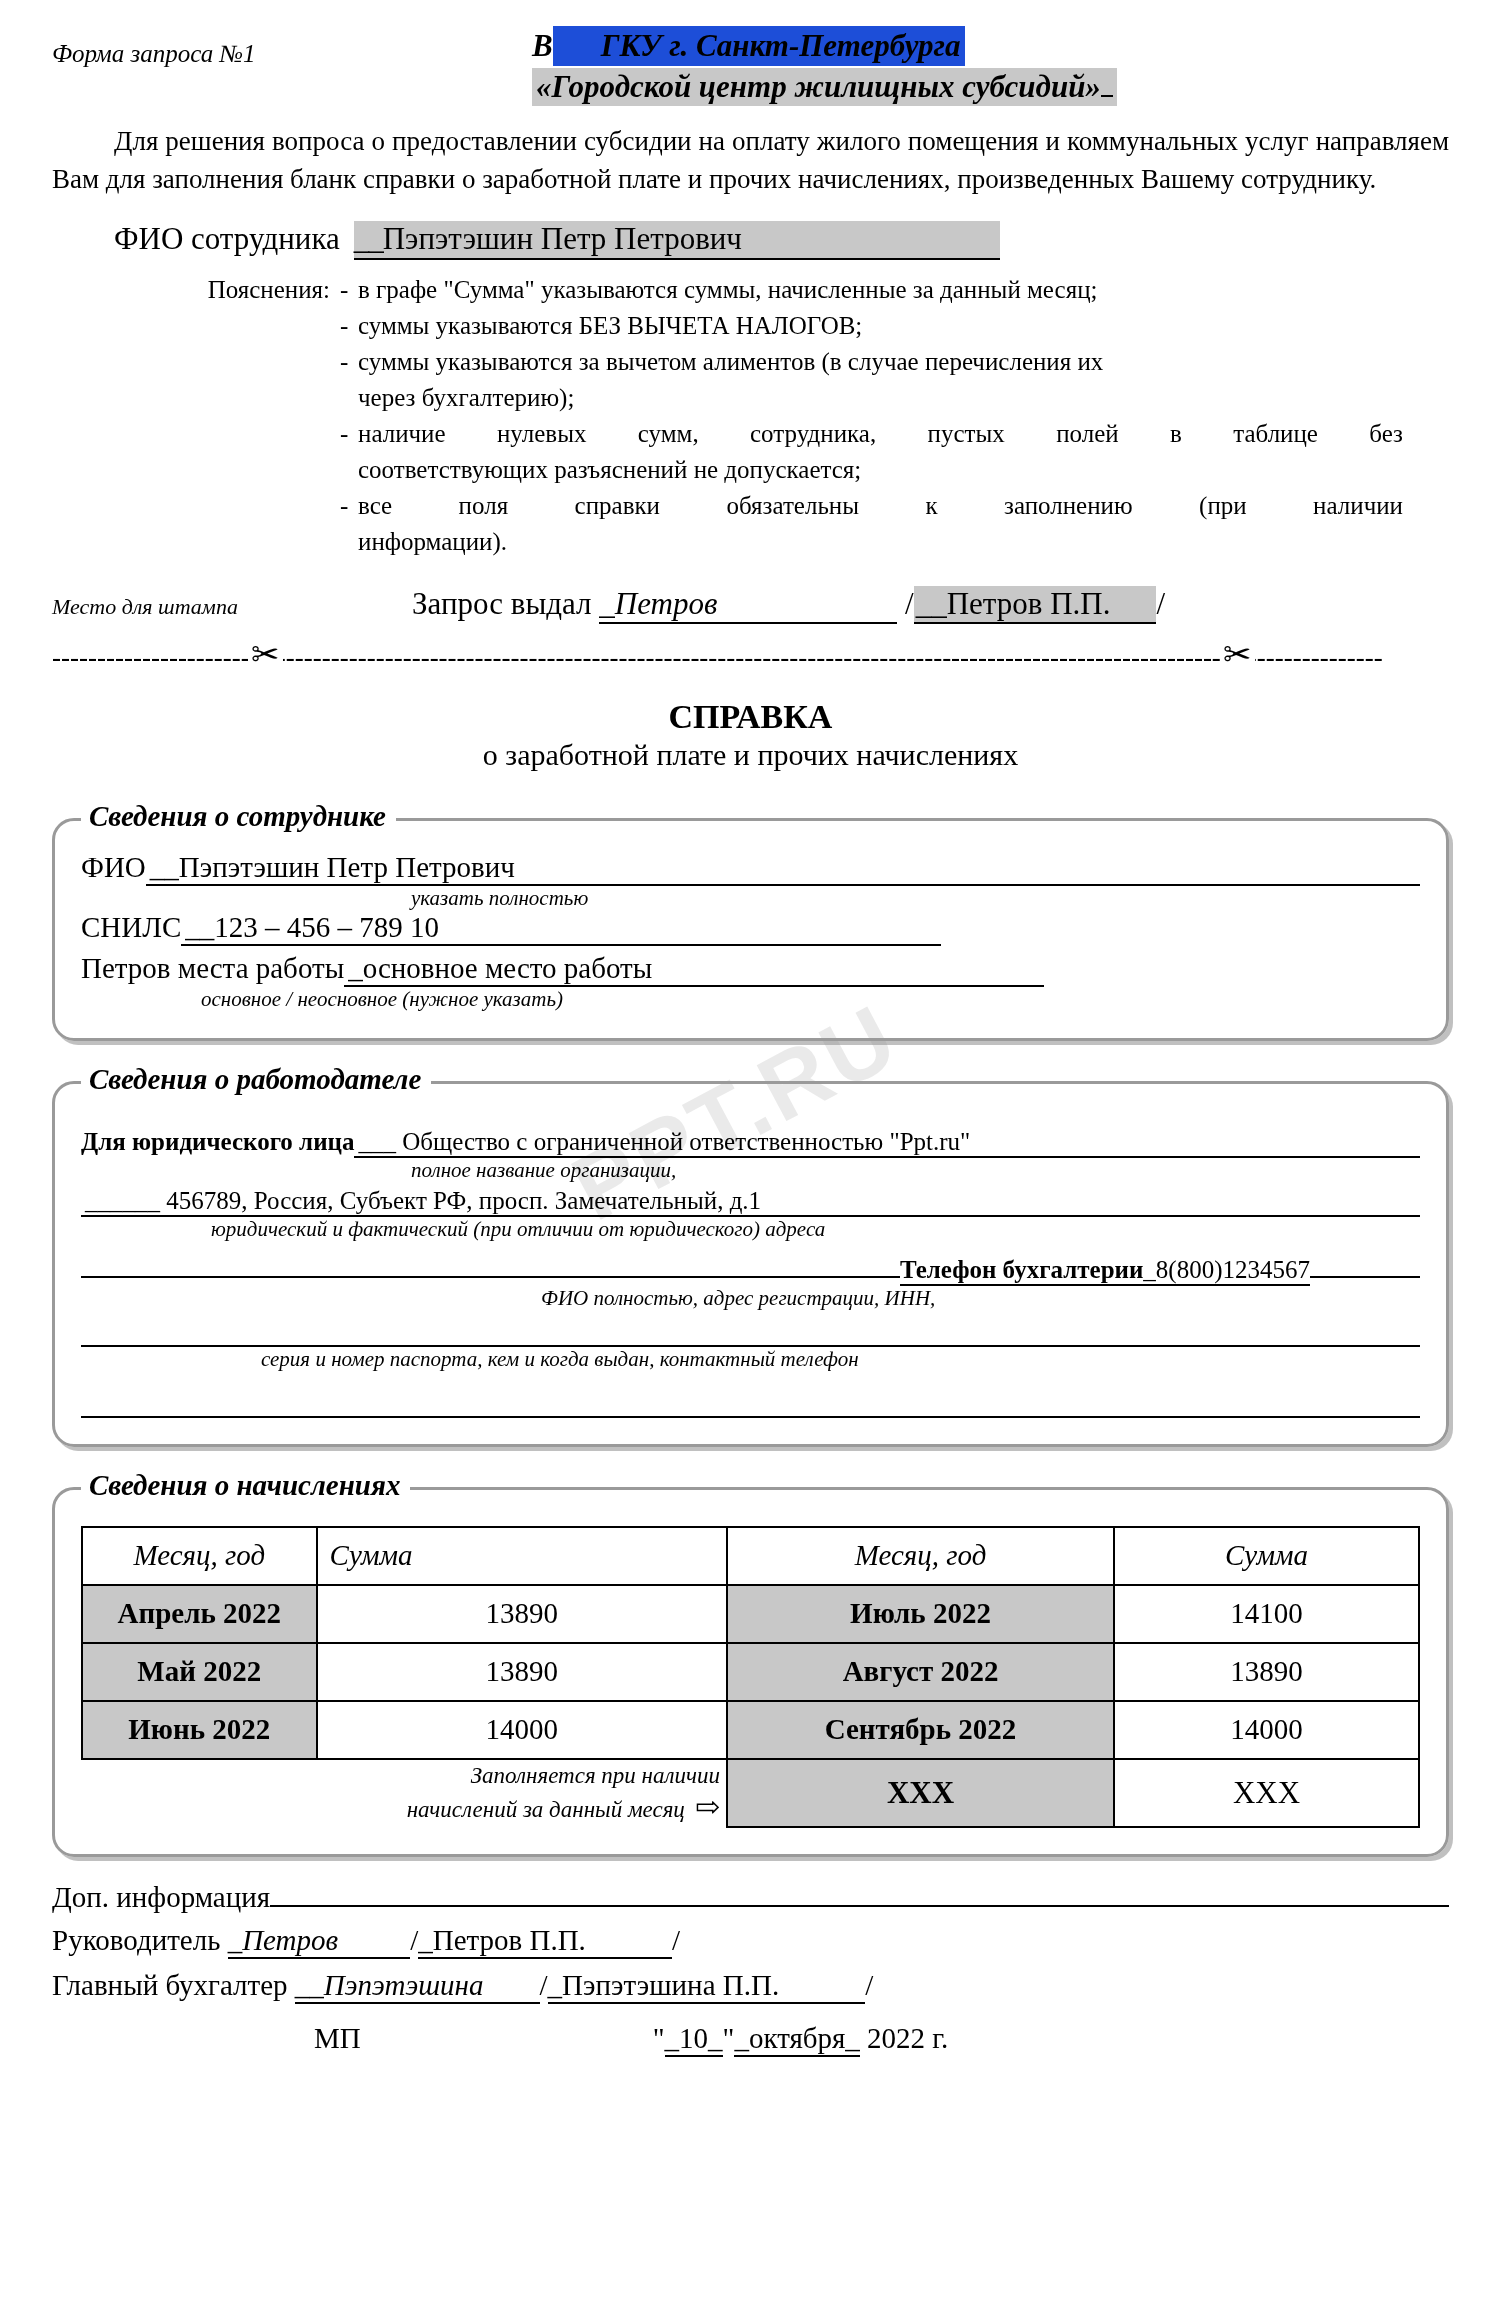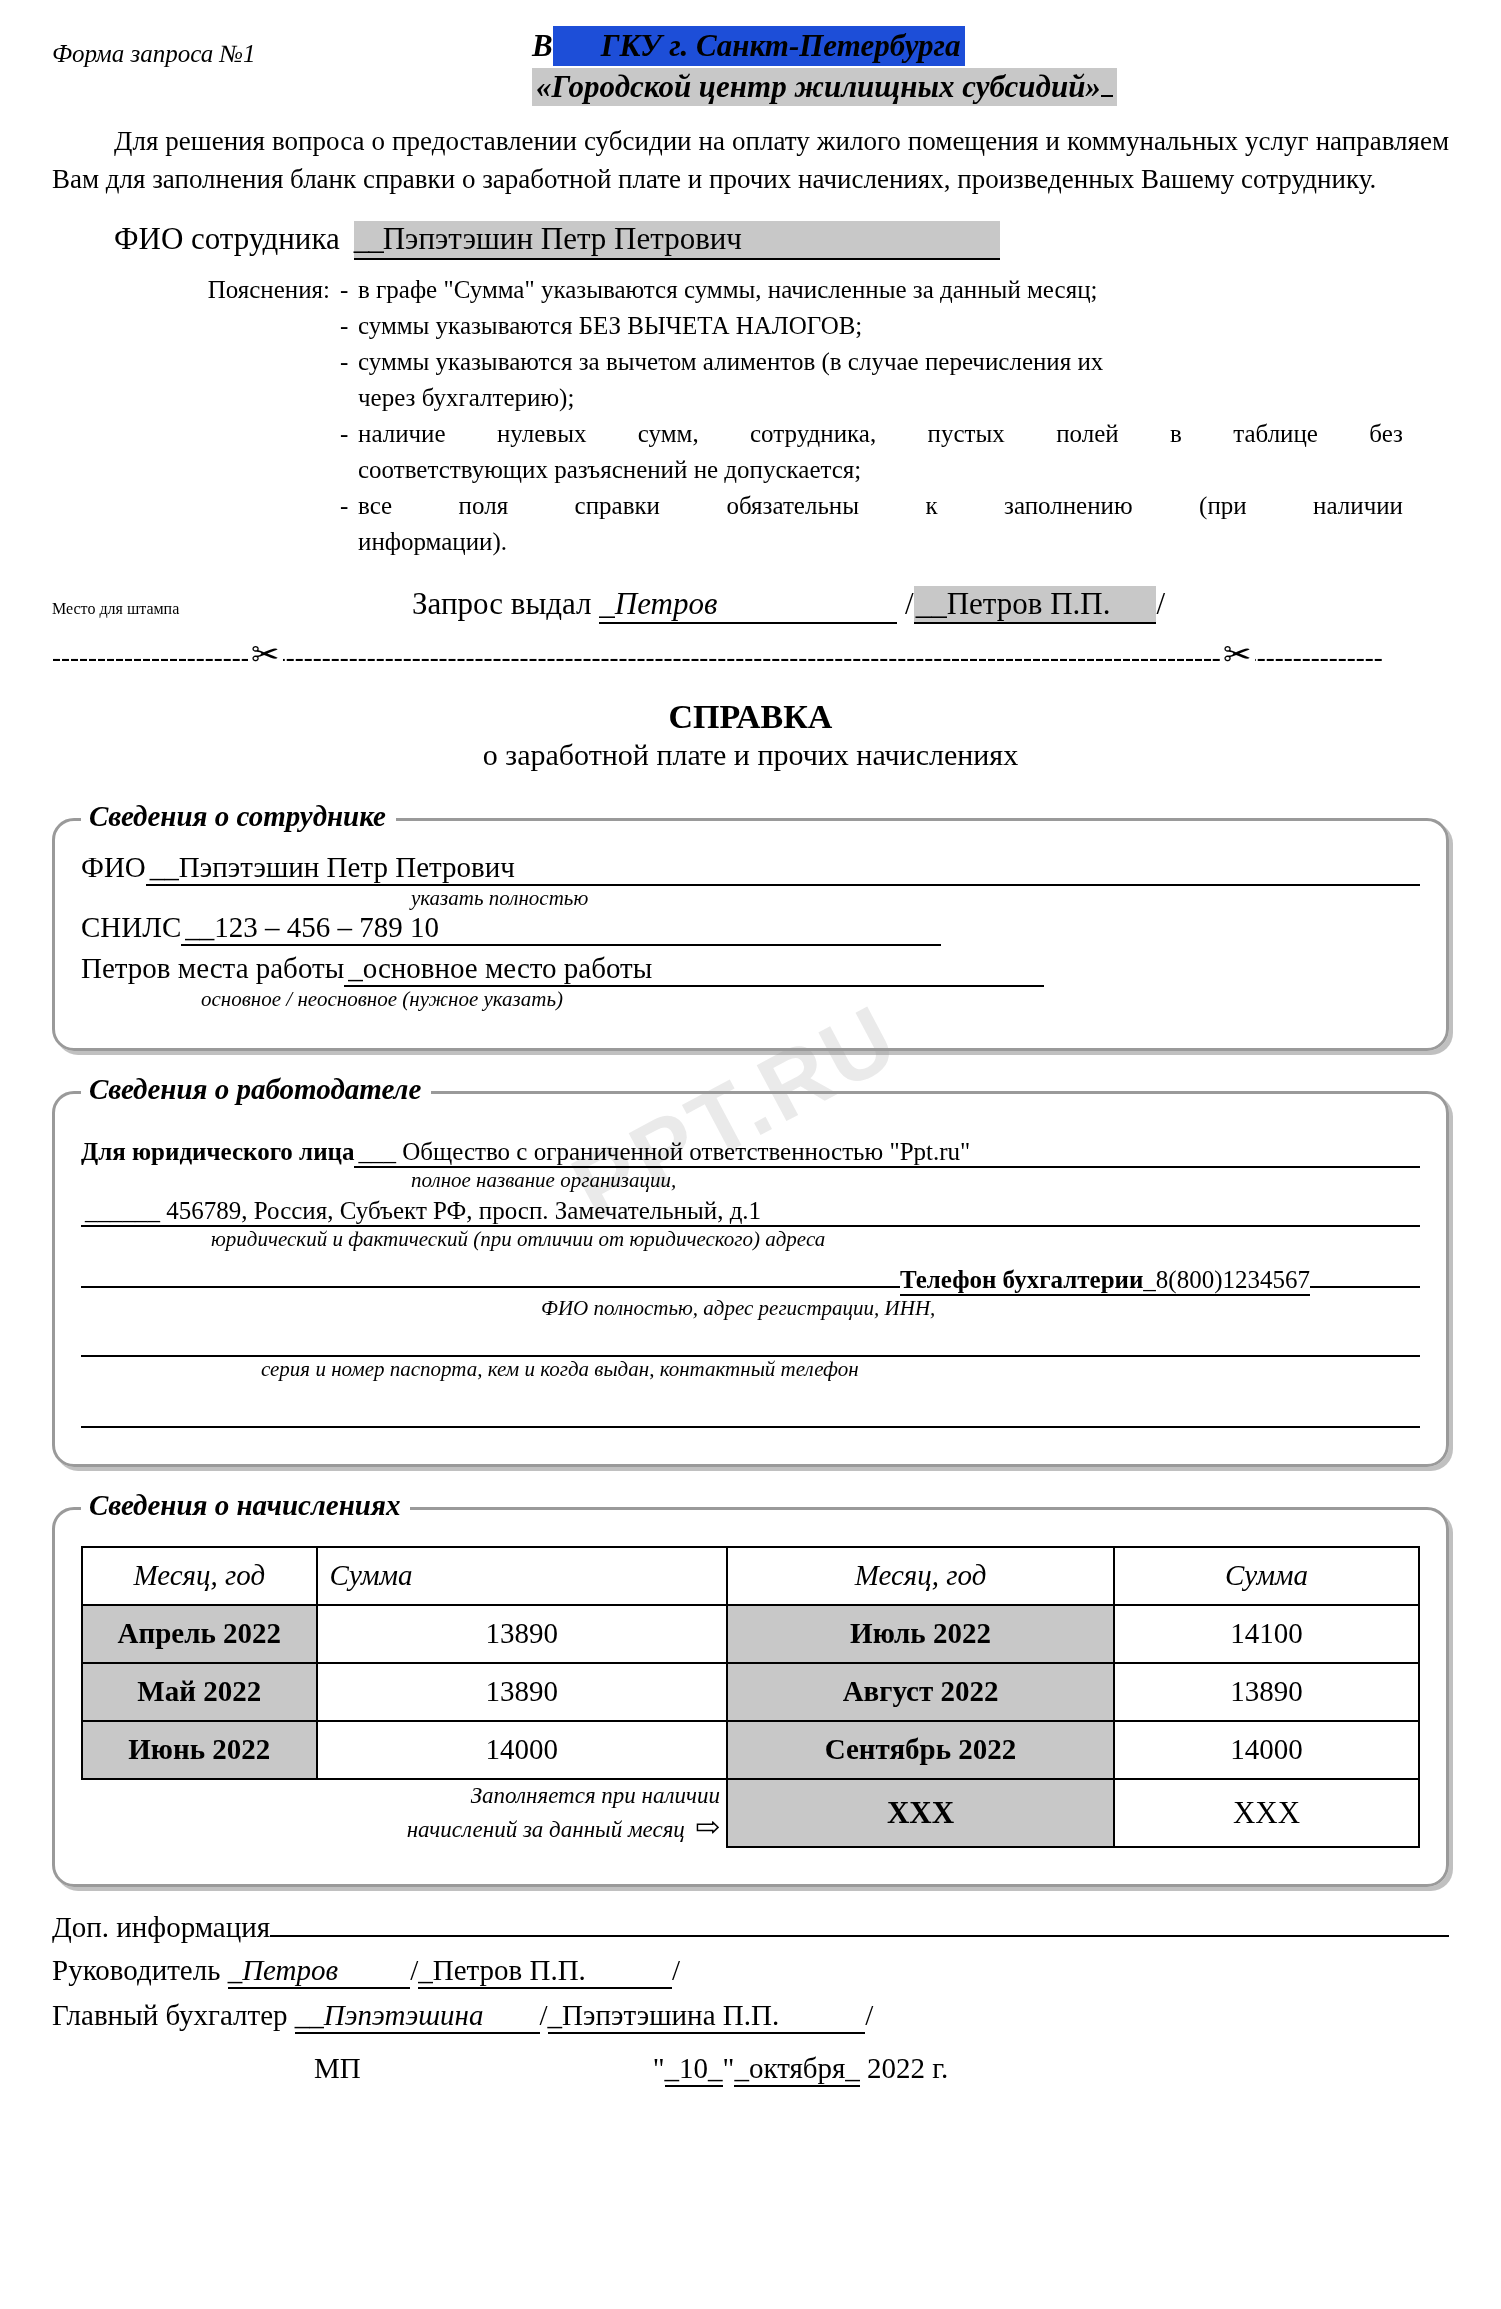--- a/index.html
+++ b/index.html
@@ -79,21 +79,21 @@
   .expl-li { display: flex; text-align: justify; }
   .expl-li .dash { width: 18px; flex: none; }
   .expl-li .txt { flex: 1; text-align: justify; }
   .expl-li .txt.just { text-align-last: justify; }
   .expl-cont { padding-left: 18px; }
 
   
   .issued-row {
     margin-top: 26px; display: flex; align-items: baseline; font-size: 27px;
   }
-  .stamp-place { font-size: 16px; width: 360px; white-space: nowrap; }
+  .stamp-place { font-style: italic; font-size: 22px; width: 360px; white-space: nowrap; }
   .issued { font-size: 31px; white-space: nowrap; }
   .issued .sig { font-style: italic; }
   .issued .ul { border-bottom: 2px solid #000; display: inline-block; }
   .issued .sp1 { display: inline-block; width: 180px; }
   .issued .hl2 { background: #c8c8c8; padding: 0 2px; text-align: center; }
   .issued .sp2 { display: inline-block; width: 44px; }
 
   
   .cutline {
     position: relative; margin-top: 18px; height: 30px;
@@ -108,21 +108,21 @@
   
   .spravka-title {
     text-align: center; font-weight: 700; font-size: 34px; margin-top: 26px;
   }
   .spravka-sub { text-align: center; font-size: 30px; margin-top: 2px; }
 
   
   .group {
     position: relative; margin-top: 42px;
     border: 3px solid #9a9a9a; border-radius: 22px;
-    padding: 30px 26px 36px 26px;
+    padding: 30px 26px 26px 26px;
     box-shadow: 4px 4px 0 rgba(140,140,140,0.55);
   }
   .group > .legend {
     position: absolute; top: -21px; left: 26px;
     background: #ffffff; padding: 0 10px 0 8px;
     font-weight: 700; font-style: italic; font-size: 29px; white-space: nowrap;
   }
   .group.g-emp { margin-top: 46px; }
 
   .f-row { font-size: 29px; display: flex; align-items: baseline; white-space: nowrap; }

